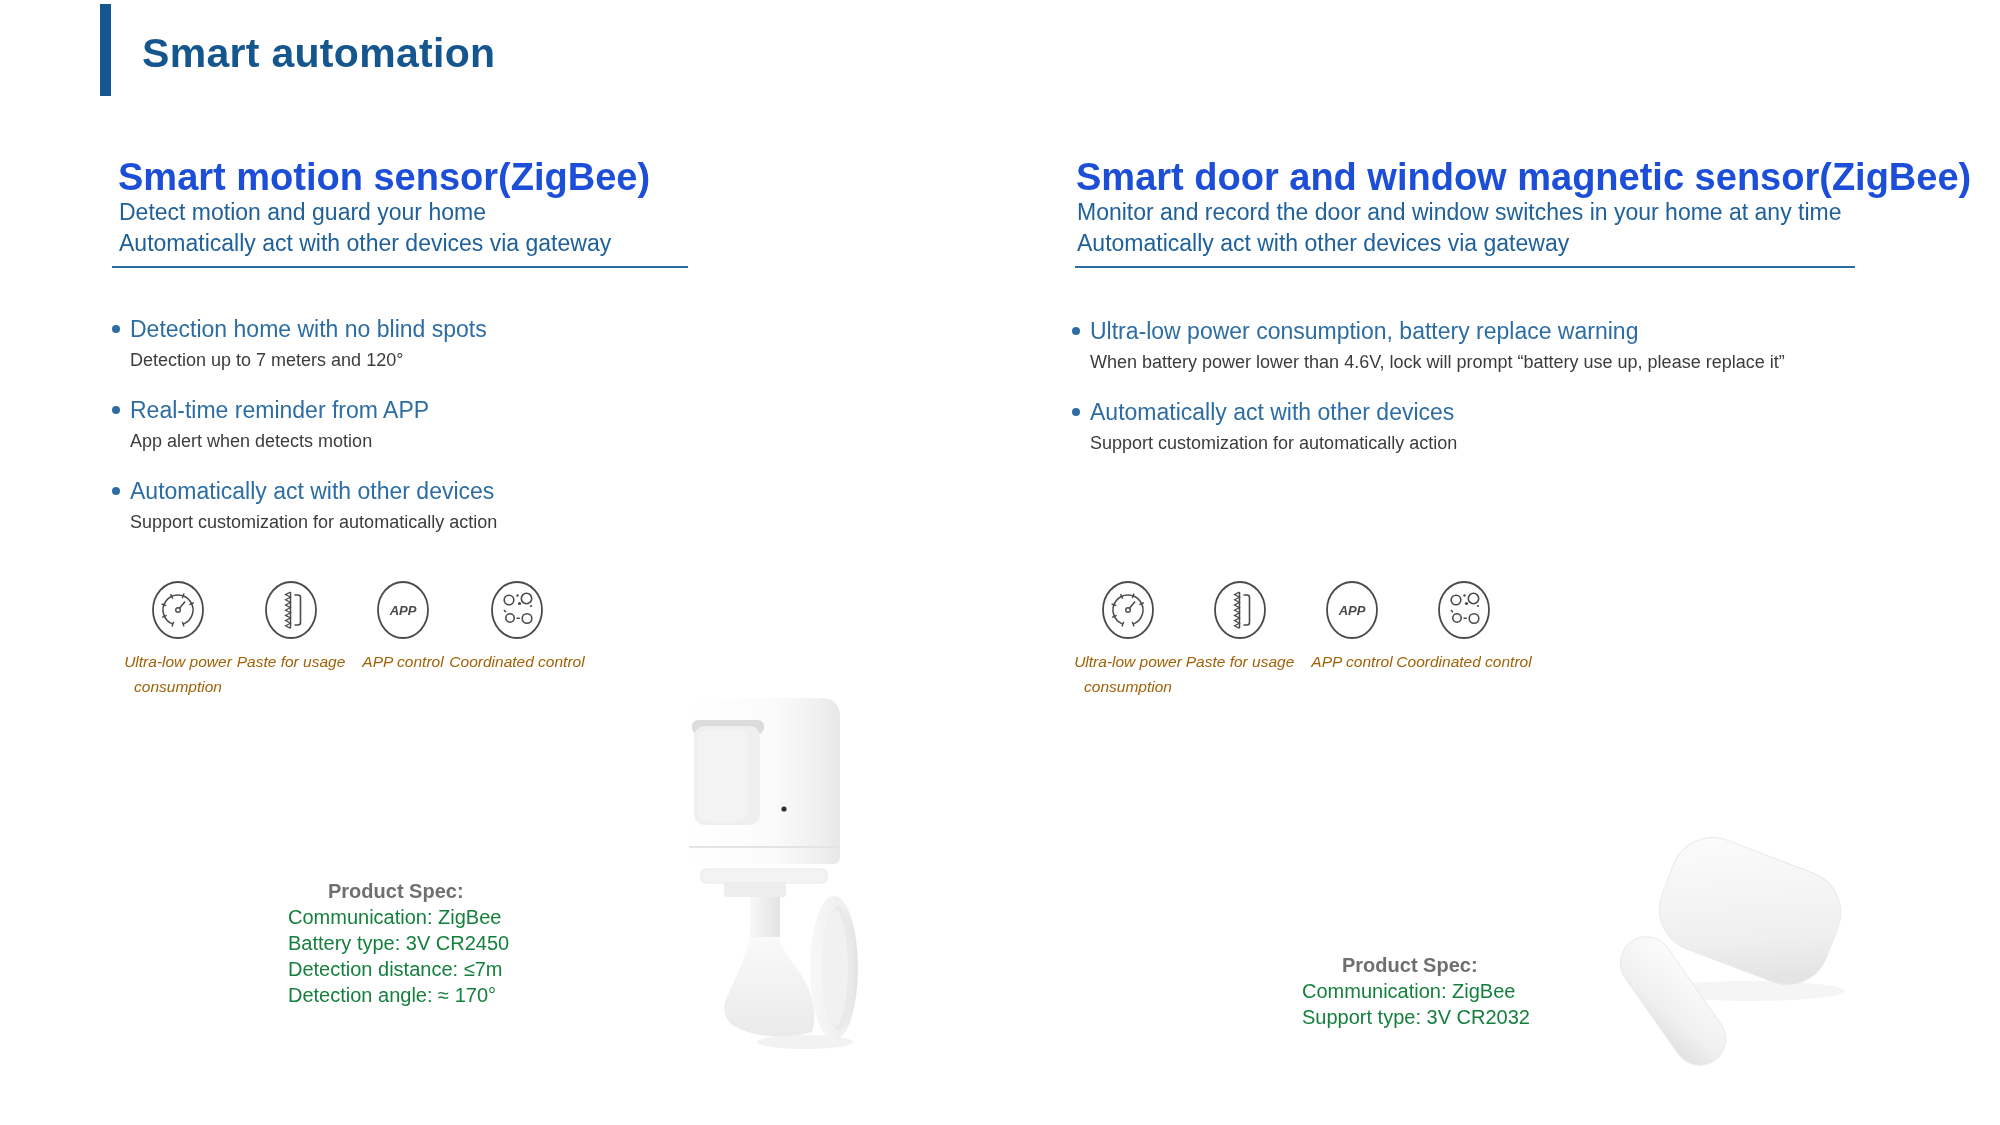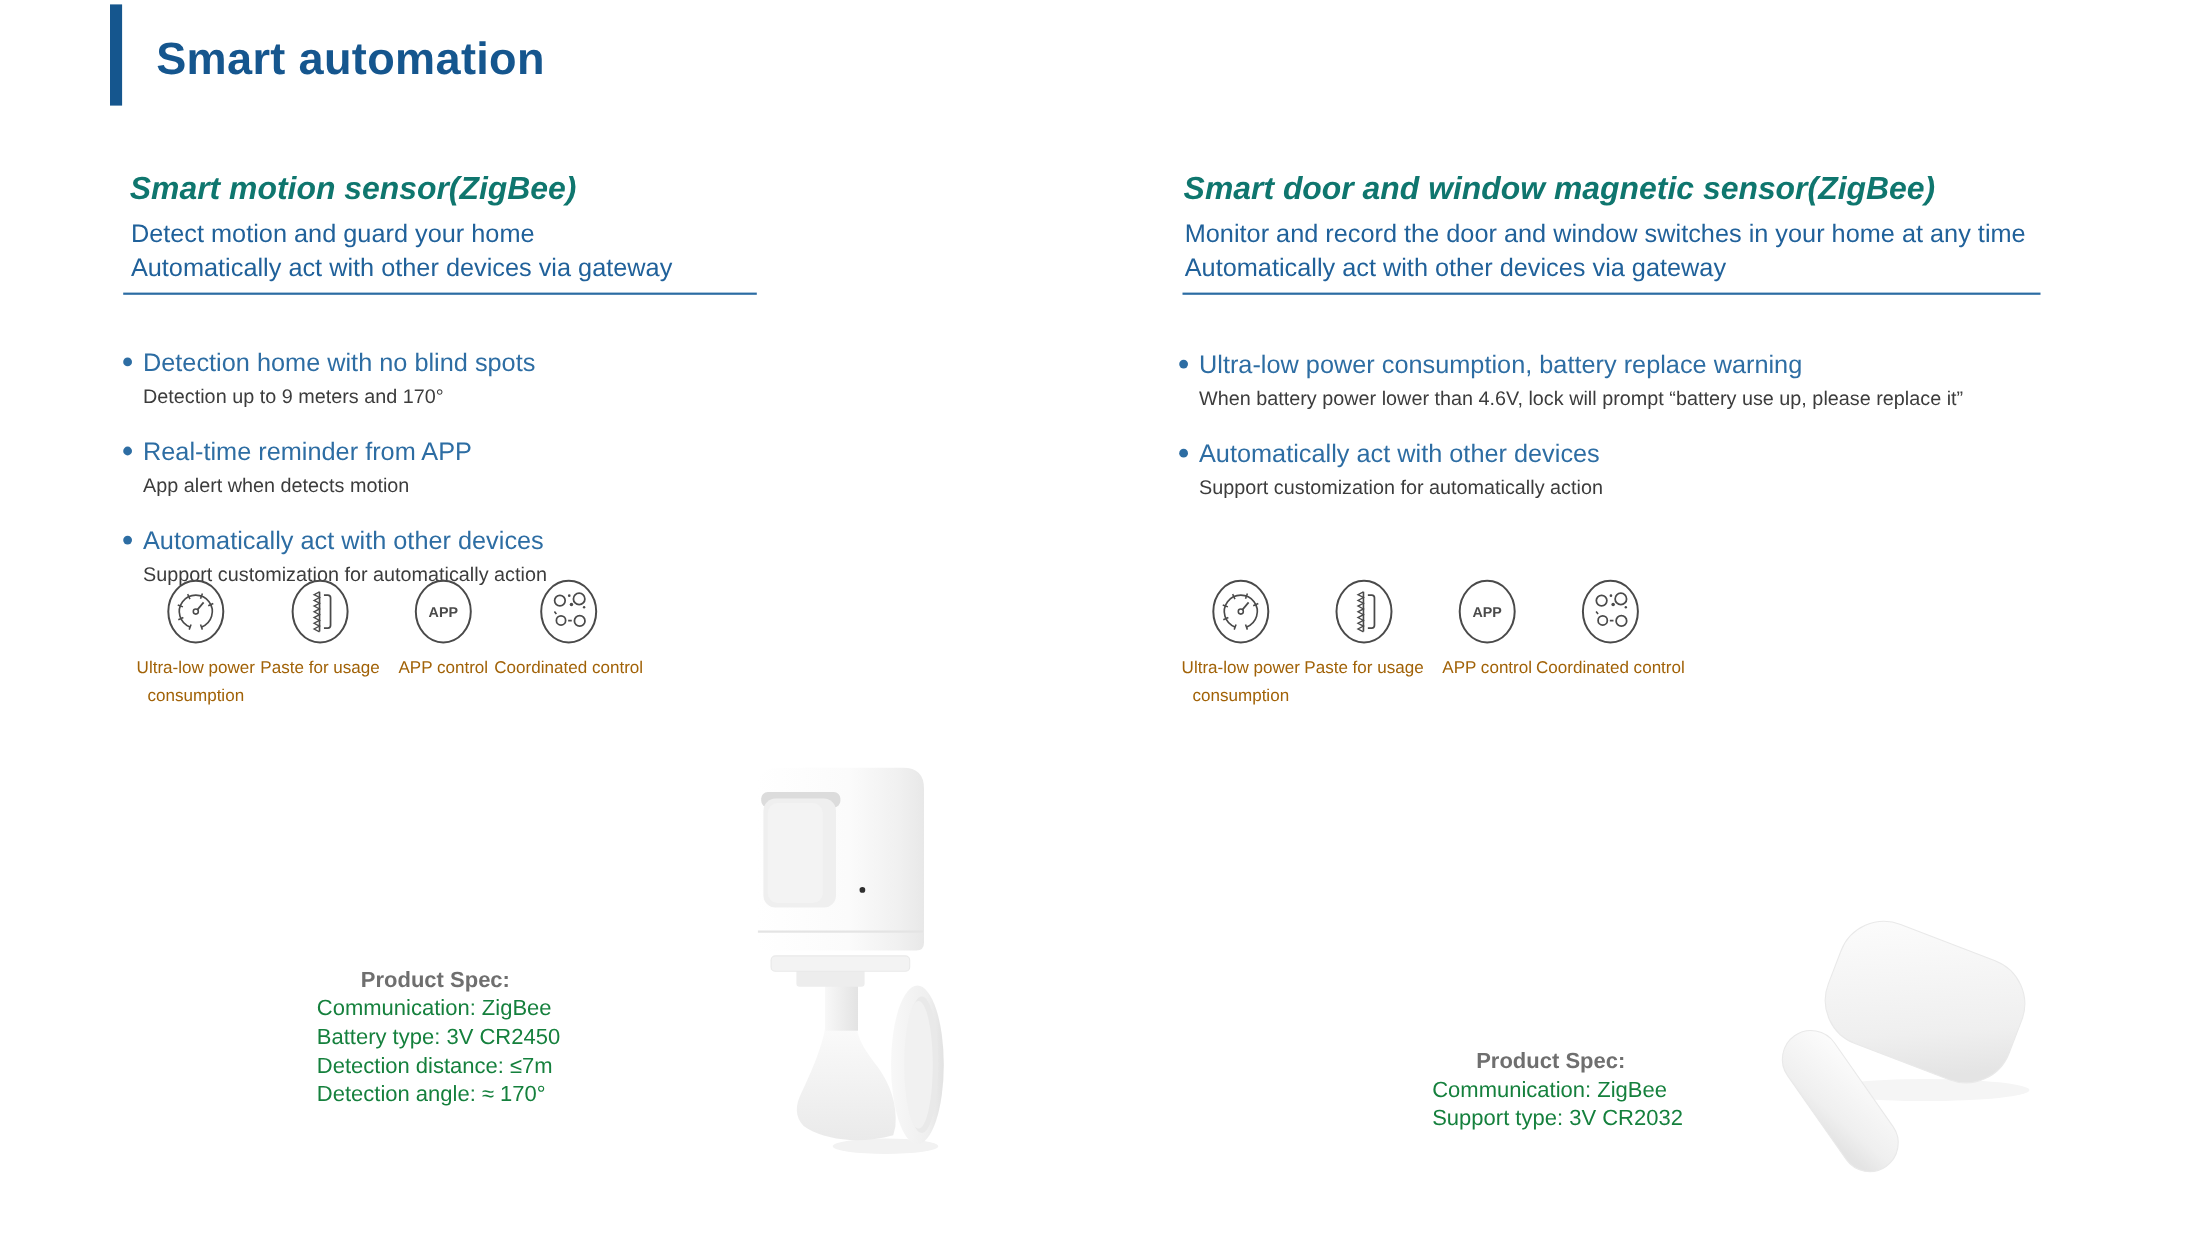--- a/index.html
+++ b/index.html
@@ -9,33 +9,33 @@
     font-family:"Liberation Sans", sans-serif;
     -webkit-font-smoothing:antialiased;
   }
   .abs{position:absolute;}
 
   
   #accent-bar{left:100px;top:4px;width:11px;height:92px;background:#15568E;}
   #page-title{left:142px;top:30px;font-size:41px;font-weight:600;color:#15568E;letter-spacing:.3px;}
 
   
-  .sec-heading{font-size:29px;font-style:italic;font-weight:700;color:#0f766e;white-space:nowrap;}
+  .sec-heading{font-size:38px;font-weight:700;color:#1d4ed8;white-space:nowrap;}
   .sec-sub{font-size:23px;color:#20619A;line-height:31px;white-space:nowrap;}
   .rule{height:2px;background:#2B6CA3;}
 
   
   .features{width:820px;margin-top:12px;}
   .feature{margin-bottom:25px;}
   .feature-title{position:relative;padding-left:18px;font-size:23px;line-height:28px;color:#2D6DA3;white-space:nowrap;}
   .feature-title::before{content:"";position:absolute;left:0;top:10px;width:8px;height:8px;border-radius:50%;background:#2D6DA3;}
   .feature-desc{margin:6px 0 0 18px;font-size:18px;line-height:22px;color:#3C3C3C;white-space:nowrap;}
 
   
-  .badge{top:526px;width:160px;text-align:center;}
+  .badge{top:580px;width:160px;text-align:center;font-style:italic;}
   .badge svg{display:block;margin:0 auto;}
   .badge-label{margin-top:9px;font-size:15.5px;line-height:25px;color:#a16207;}
 
   
   .spec-title{font-size:20px;line-height:26px;font-weight:700;color:#6F6F6F;margin-left:40px;}
   .spec-line{font-size:20px;line-height:26px;color:#15803d;white-space:nowrap;}
 </style>
 </head>
 <body>
 
@@ -45,21 +45,21 @@
 <h2 class="abs sec-heading" style="left:118px;top:156px;margin:0;">Smart motion sensor(ZigBee)</h2>
 <div class="abs sec-sub" style="left:119px;top:197px;">
   <div>Detect motion and guard your home</div>
   <div>Automatically act with other devices via gateway</div>
 </div>
 <div class="abs rule" style="left:112px;top:266px;width:576px;"></div>
 
 <div class="abs features" style="left:112px;top:303px;">
   <div class="feature">
     <div class="feature-title">Detection home with no blind spots</div>
-    <div class="feature-desc">Detection up to 9 meters and 170°</div>
+    <div class="feature-desc">Detection up to 7 meters and 120°</div>
   </div>
   <div class="feature">
     <div class="feature-title">Real-time reminder from APP</div>
     <div class="feature-desc">App alert when detects motion</div>
   </div>
   <div class="feature">
     <div class="feature-title">Automatically act with other devices</div>
     <div class="feature-desc">Support customization for automatically action</div>
   </div>
 </div>

